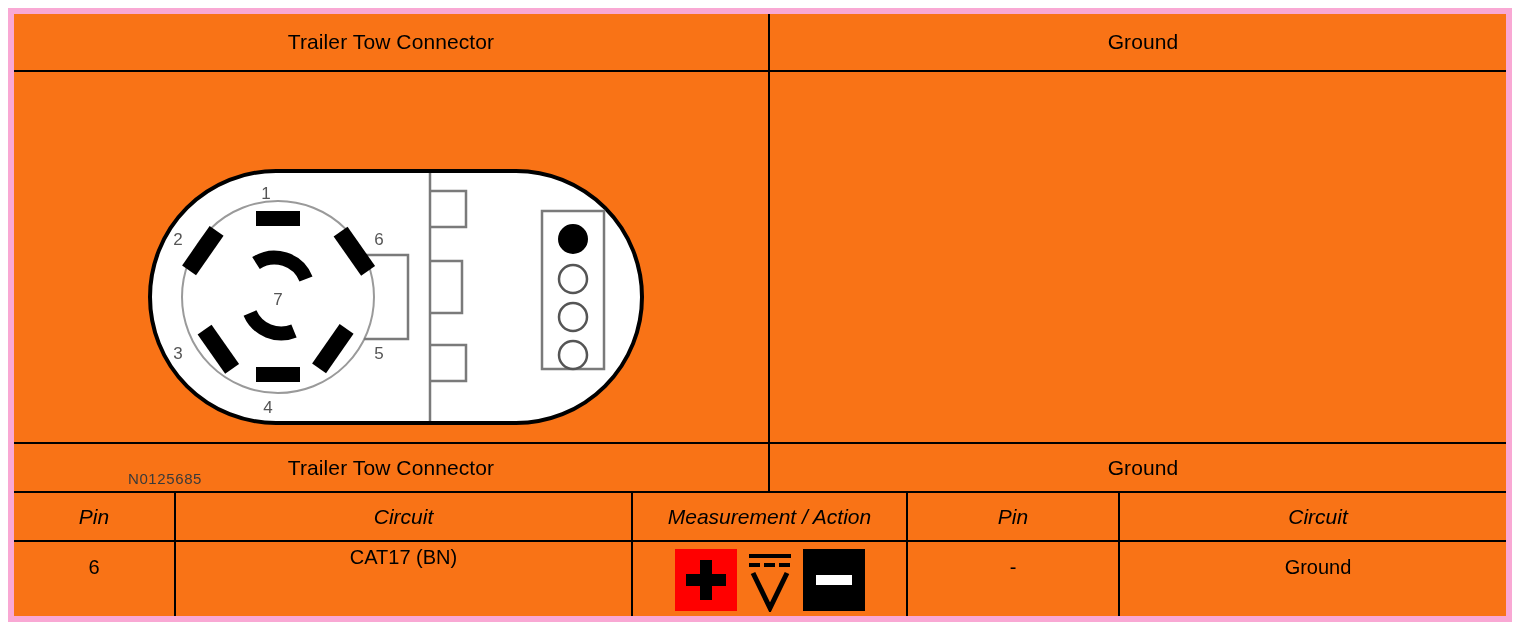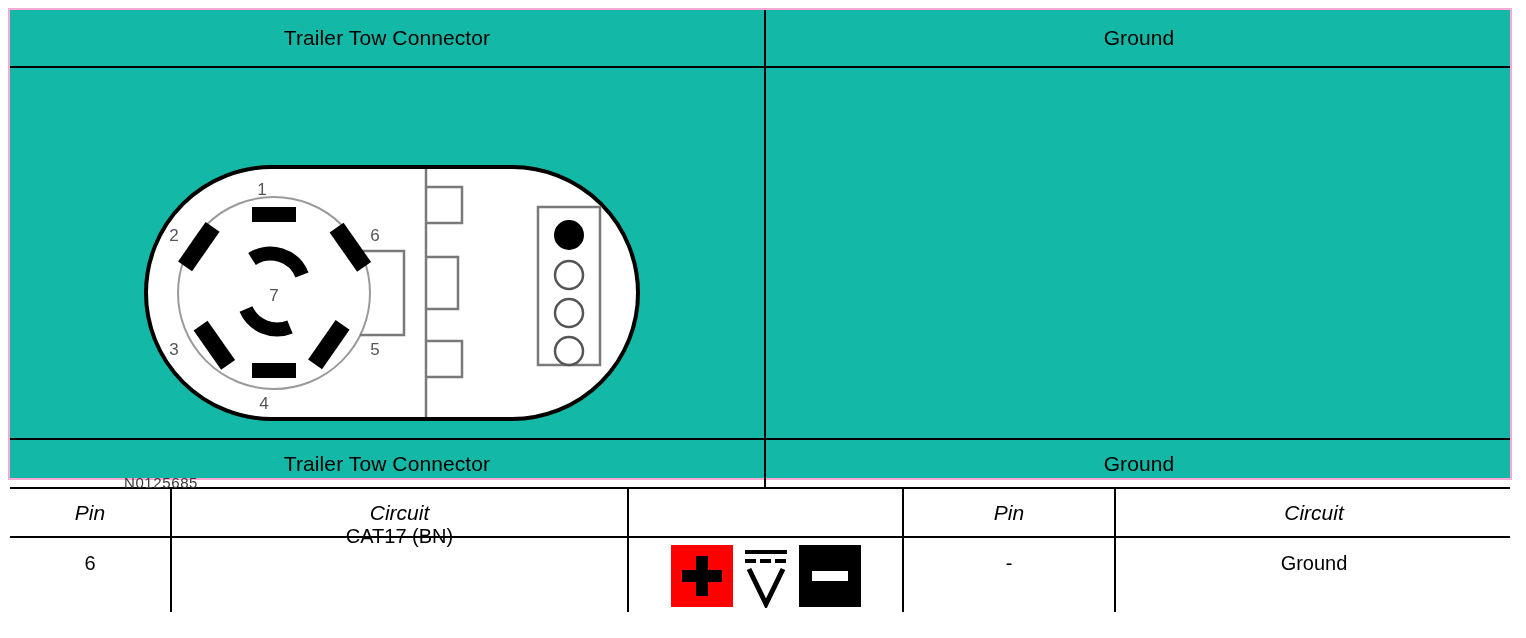--- a/index.html
+++ b/index.html
@@ -14,24 +14,24 @@
     color: #000000;
     overflow: hidden;
   }
 
   
   #diagram-root {
     position: absolute;
     left: 8px;
     top: 8px;
     width: 1504px;   
-    height: 472px;
-    border: 2px solid #f9a8d4;
+    height: 614px;
+    border: 6px solid #f9a8d4;
     box-sizing: border-box;
-    background: #14b8a6;
+    background: #f97316;
   }
 
   .grid {
     position: relative;
     width: 100%;
     height: 100%;
     box-sizing: border-box;
   }
 
   
@@ -87,21 +87,20 @@
   #connector-illustration svg { display: block; }
 
   #part-number {
     position: absolute;
     left: 114px;
     top: 398px;
     font-size: 15px;
     color: #3a3a3a;
     letter-spacing: 0.6px;
     font-family: "Liberation Sans", sans-serif;
-    margin-top: 8px;
   }
 
   
   .measure-group {
     display: flex;
     align-items: center;
     justify-content: center;
     gap: 4px;
   }
   .icon-plus {
@@ -211,31 +210,34 @@
     <div class="cell" style="left:756px; top:430px; width:746px; height:47px;">
       <span class="title-text">Ground</span>
     </div>
 
     <div class="cell" style="left:0px; top:479px; width:160px; height:47px;">
       <span class="header-text">Pin</span>
     </div>
     <div class="cell" style="left:162px; top:479px; width:455px; height:47px;">
       <span class="header-text">Circuit</span>
     </div>
+    <div class="cell" style="left:619px; top:479px; width:273px; height:47px;">
+      <span class="header-text">Measurement / Action</span>
+    </div>
     <div class="cell" style="left:894px; top:479px; width:210px; height:47px;">
       <span class="header-text">Pin</span>
     </div>
     <div class="cell" style="left:1106px; top:479px; width:396px; height:47px;">
       <span class="header-text">Circuit</span>
     </div>
 
     <div class="cell" style="left:0px; top:528px; width:160px; height:74px; align-items:flex-start; padding-top:14px;">
       <span class="value-text">6</span>
     </div>
-    <div class="cell" style="left:162px; top:499px; width:455px; height:74px; align-items:flex-start; padding-top:16px;">
+    <div class="cell" style="left:162px; top:516px; width:455px; height:74px; align-items:flex-start; padding-top:16px;">
       <span class="value-text">CAT17 (BN)</span>
     </div>
 
     <div class="cell" style="left:619px; top:528px; width:273px; height:74px; align-items:flex-start; padding-top:6px;">
       <div class="measure-group">
 
         <div class="icon-plus">
           <svg width="62" height="62" viewBox="0 0 62 62" xmlns="http://www.w3.org/2000/svg">
             <rect x="0" y="0" width="62" height="62" fill="#ff0000"></rect>
             <rect x="25" y="11" width="12" height="40" fill="#000000"></rect>

